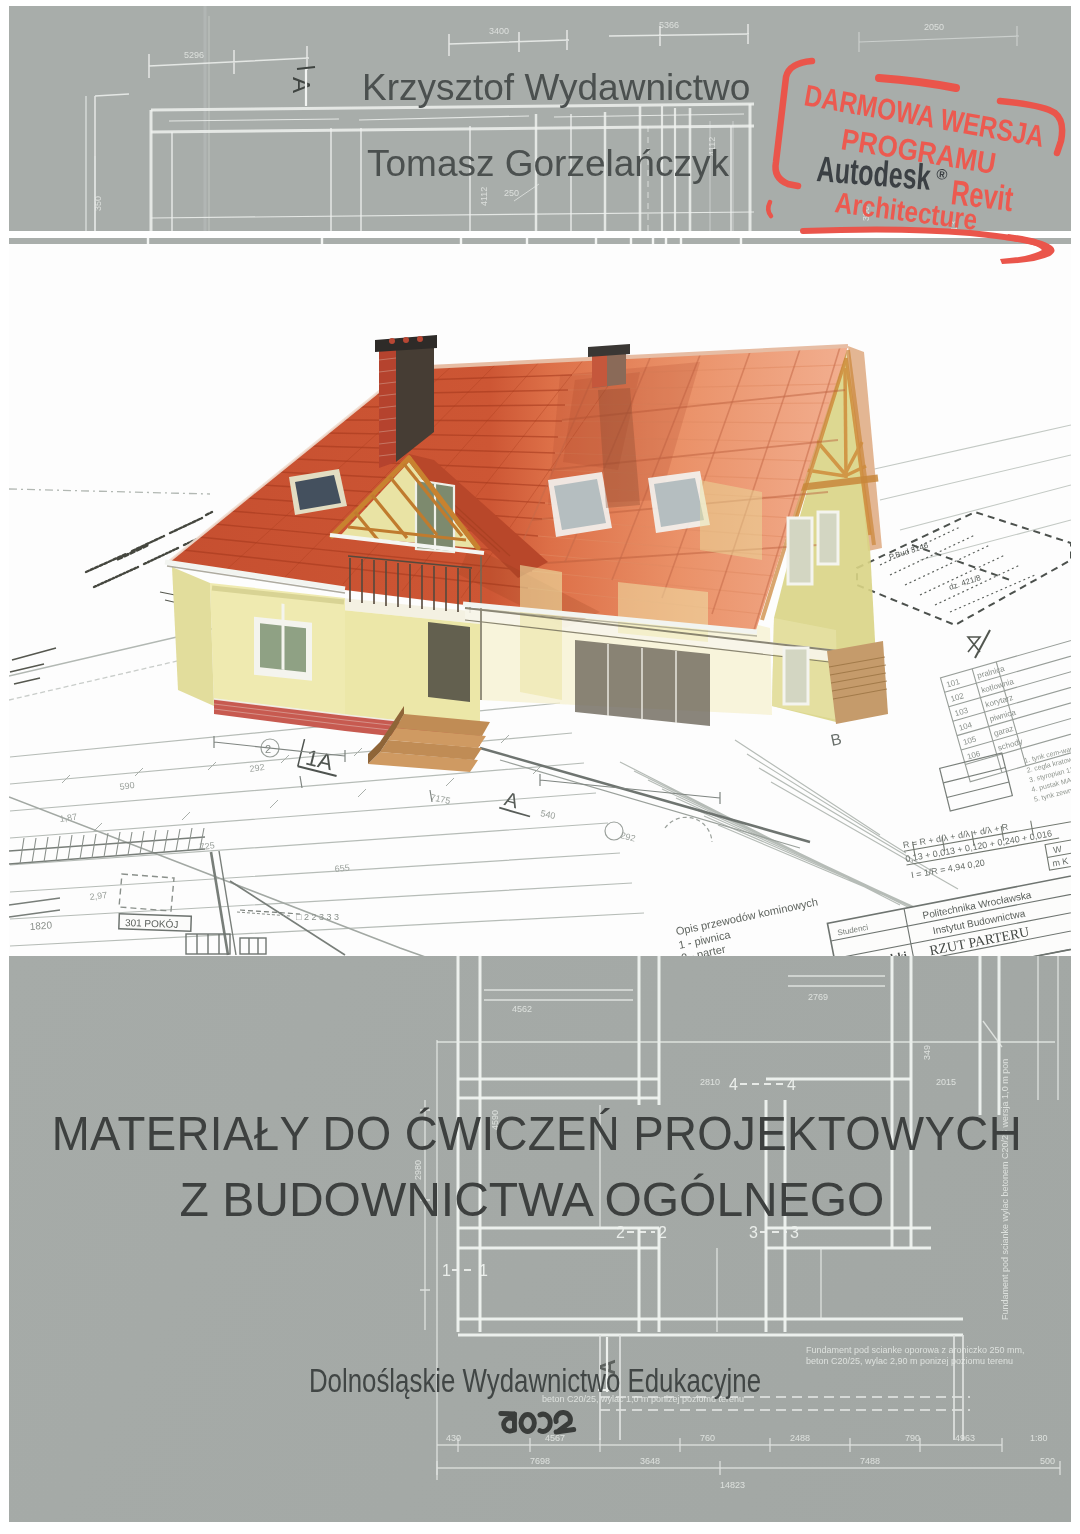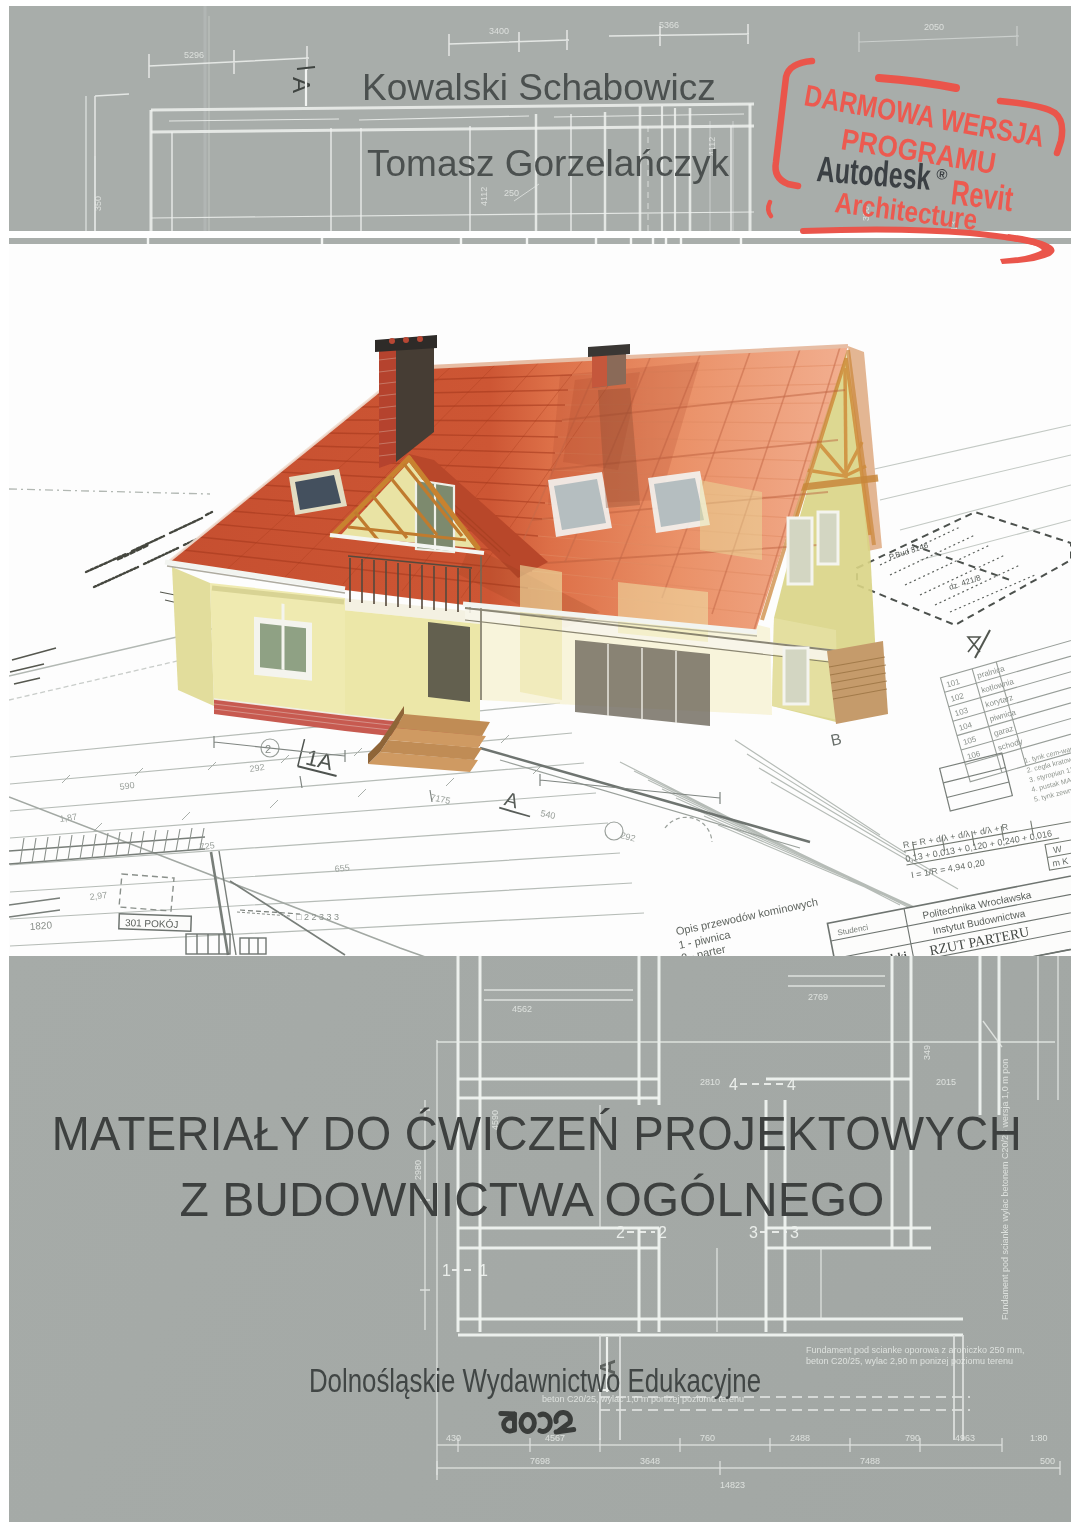--- a/index.html
+++ b/index.html
@@ -566,21 +566,21 @@
     </g>
 
     <g transform="rotate(-90 607 1364)">
       <text x="596" y="1372" font-family="Liberation Sans" font-size="22" fill="#5c615e" font-weight="bold">A</text>
     </g>
     <path d="M607 1337 L607 1392" stroke="#eef1ee" stroke-width="2.2"></path>
     <path d="M598 1390 L616 1390" stroke="#eef1ee" stroke-width="2"></path>
   </svg>
 </div>
 
-  <div class="authors" id="auth1">Kowalski Schabowicz</div>
+  <div class="authors" id="auth1">Krzysztof Wydawnictwo</div>
   <div class="authors" id="auth2">Tomasz Gorzelańczyk</div>
 
   <div class="title" id="title1">MATERIAŁY DO ĆWICZEŃ PROJEKTOWYCH</div>
   <div class="title" id="title2">Z BUDOWNICTWA OGÓLNEGO</div>
   <div id="publisher">Dolnośląskie Wydawnictwo Edukacyjne</div>
 
   <svg id="logo" style="left:0;top:0;z-index:20;" width="1080" height="1534" viewBox="0 0 1080 1534">
     <g transform="translate(537,1422) scale(0.98,1) translate(-537,-1422)">
     <g stroke="#3a3d3b" stroke-width="5" fill="none" stroke-linecap="round">
 

